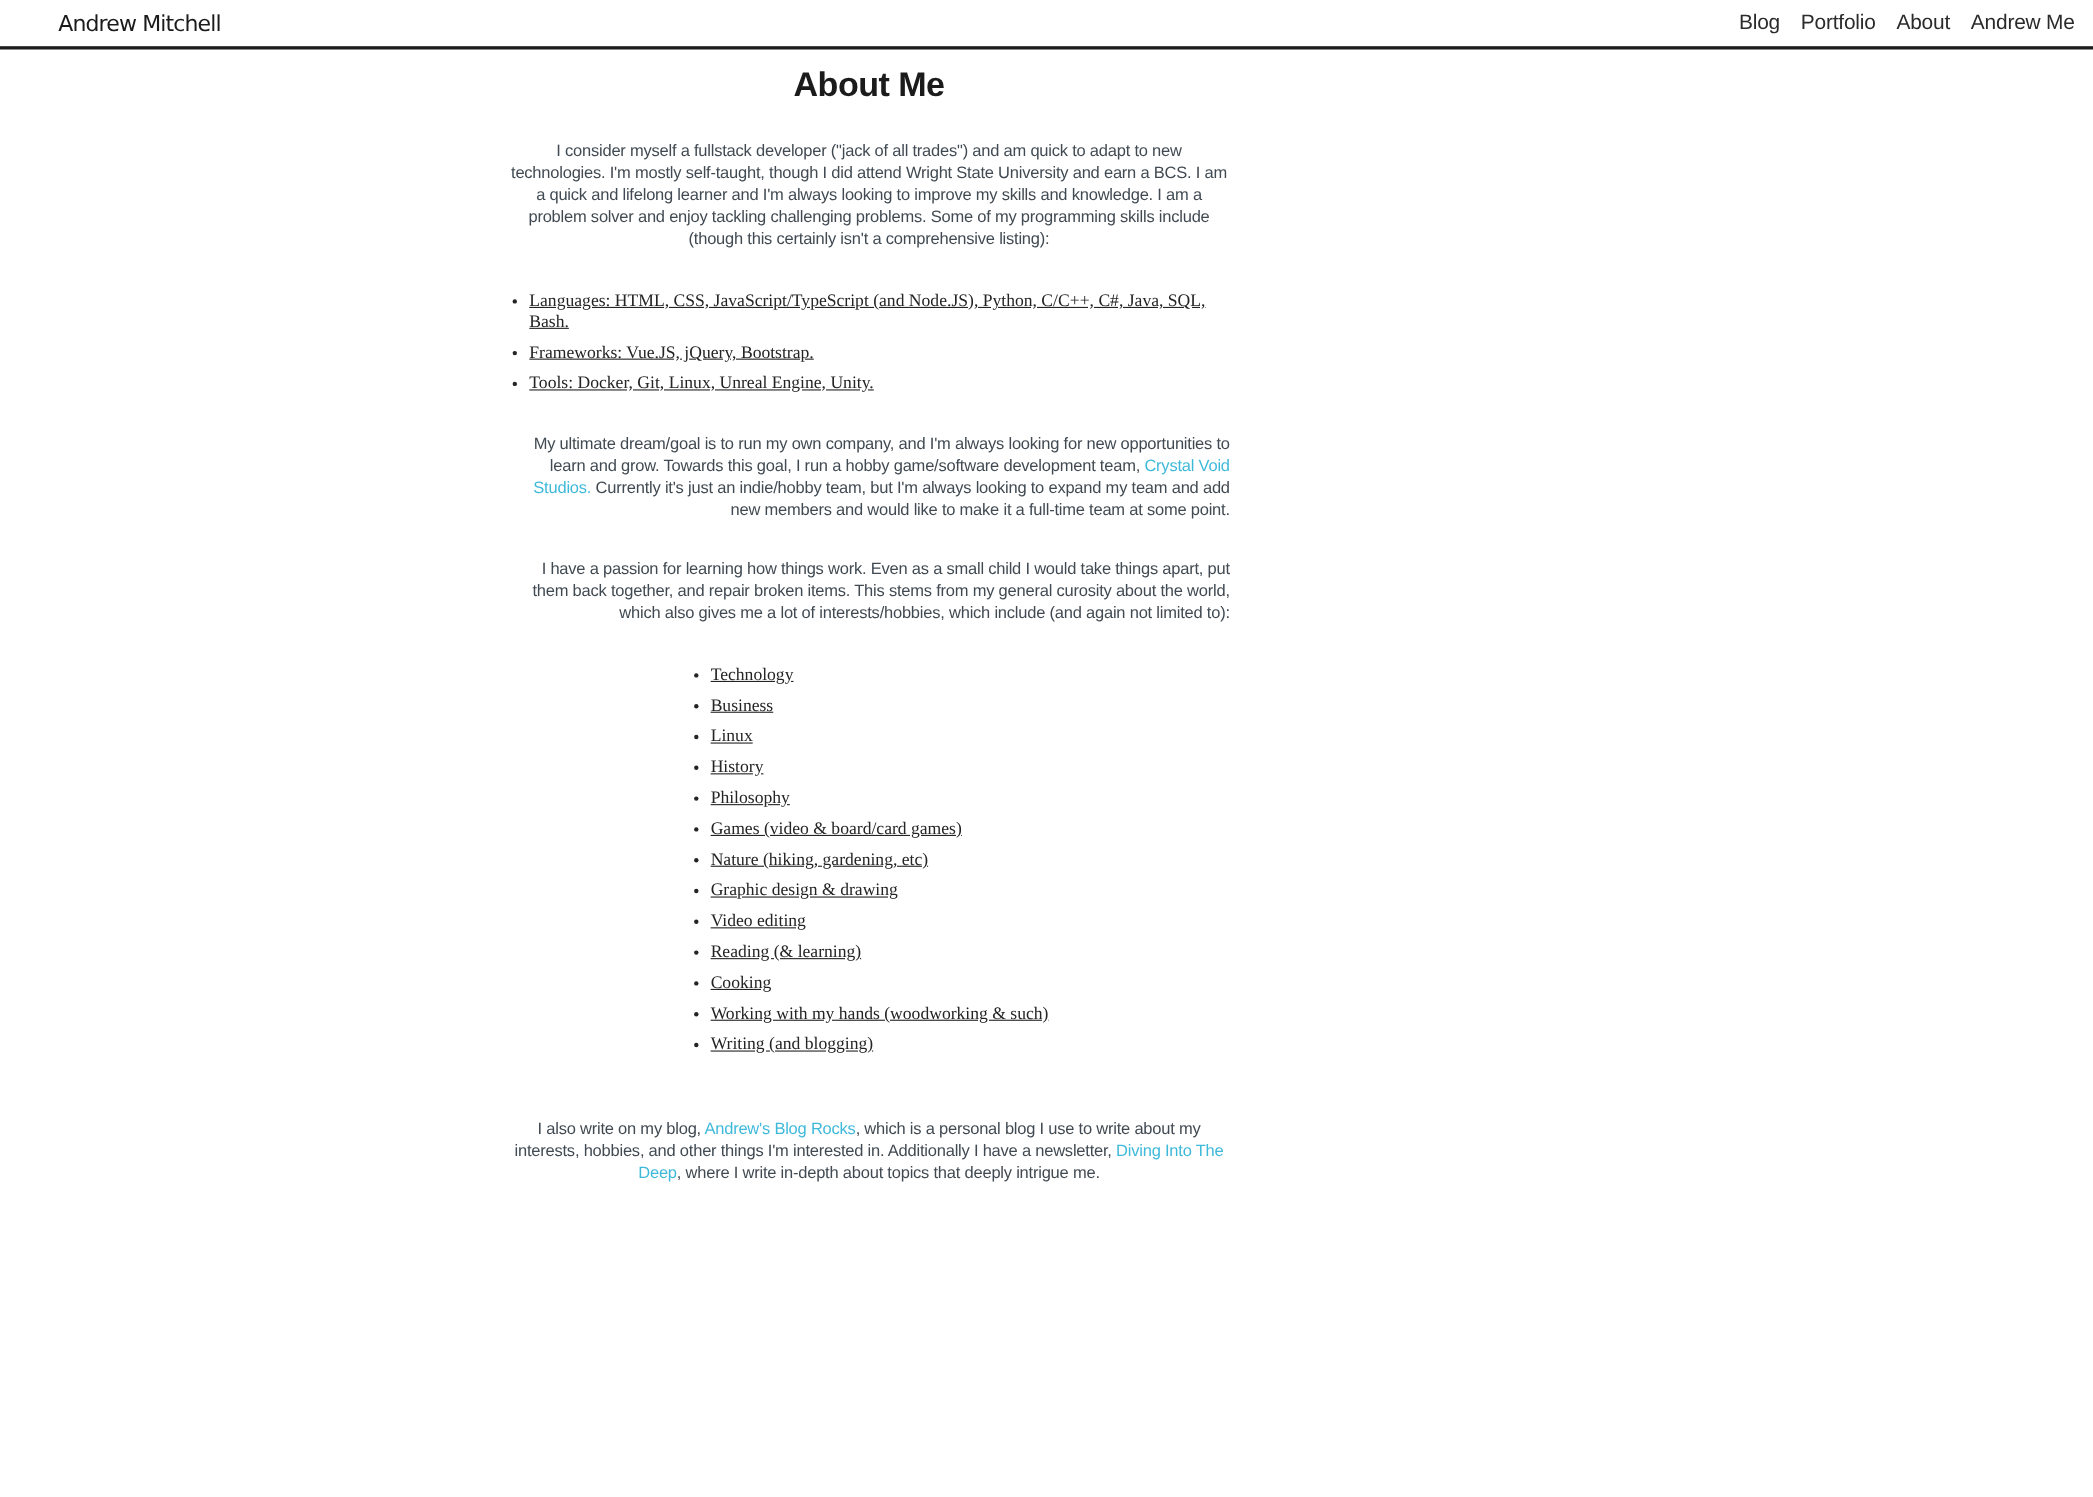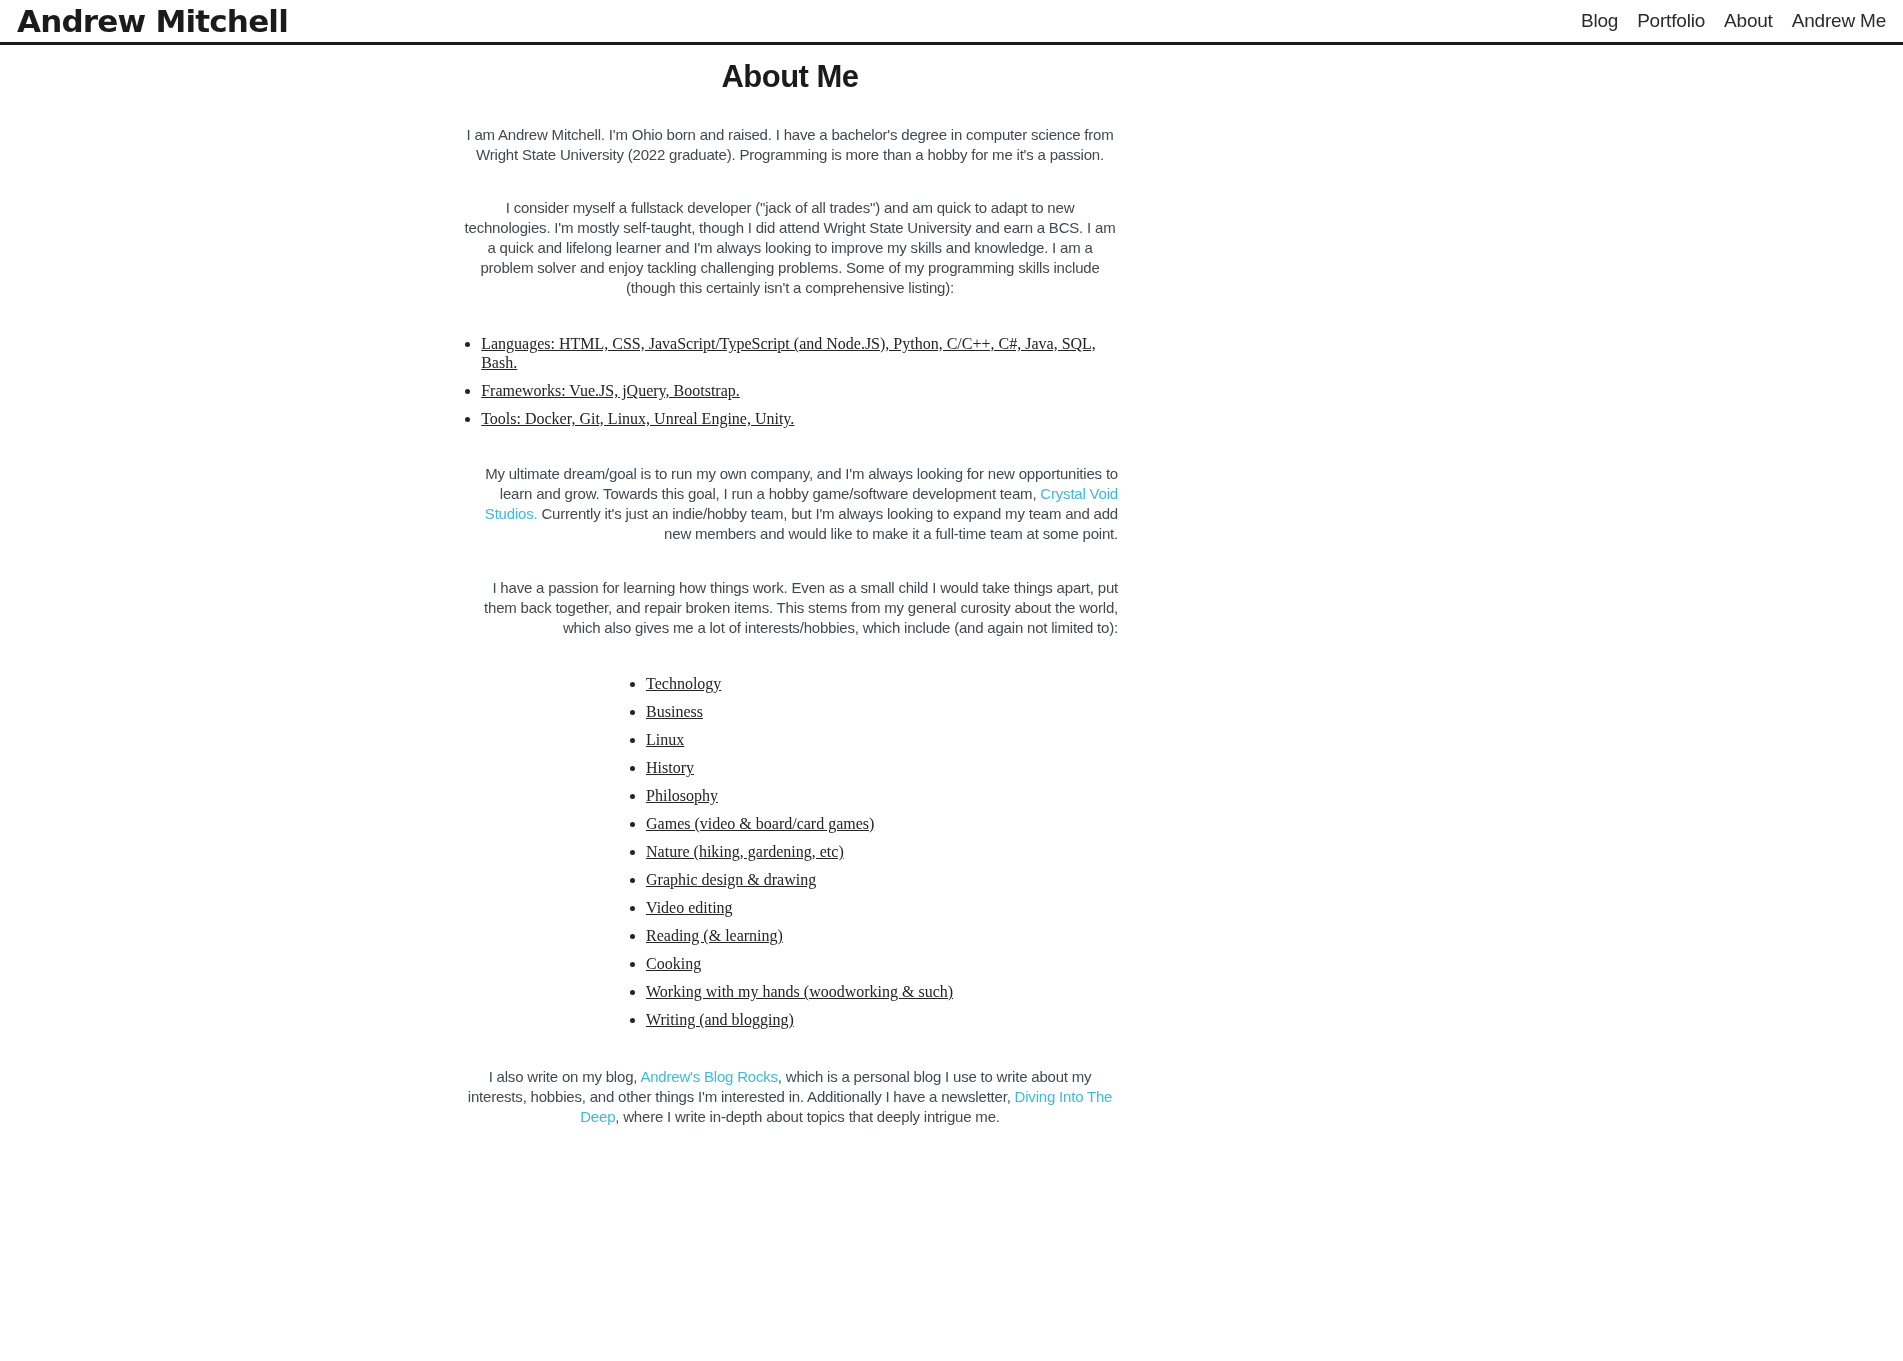--- a/index.html
+++ b/index.html
@@ -24,27 +24,28 @@
     height:45px;
     display:flex;
     align-items:center;
     justify-content:space-between;
     padding:0 17px;
     border-bottom:3px solid var(--header_border);
     background:#ffffff;
   }
   .logo{
     font-family:"DejaVu Sans", sans-serif;
-    font-weight:bold;
-    font-size:31px;
+    font-weight:normal;
+    font-size:20px;
     letter-spacing:-0.8px;
     color:var(--heading);
     text-decoration:none;
     cursor:pointer;
     line-height:1;
+    margin-left:36px;
   }
   .main-nav ul{
     list-style:none;
     display:flex;
     margin:0;
     padding:0;
     gap:19px;
   }
   .main-nav a{
     font-size:19px;
@@ -70,21 +71,21 @@
   }
   .content p{
     font-size:15px;
     letter-spacing:-0.2px;
     line-height:20px;
     margin:33px 0;
     color:var(--text);
   }
   .content p.intro{margin-top:30px;}
   .content p.goal, .content p.interests-intro{margin:34px 0;text-align:right;}
-  .content p.outro{margin-top:38px;}
+  .content p.outro{margin-top:58px;}
   .content a.text-link{
     color:var(--link);
     text-decoration:none;
     cursor:pointer;
   }
   .content ul{
     width:fit-content;
     margin:36px auto;
     padding-left:1.2em;
     text-align:left;
@@ -120,21 +121,20 @@
         <li>
           <a>Andrew Me</a>
         </li>
       </ul>
   </nav>
 </header>
 
 <main class="content">
   <h1 class="page-title">About Me</h1>
 
-  <p class="intro">I am Andrew Mitchell. I'm Ohio born and raised. I have a bachelor's degree in computer science from Wright State University (2022 graduate). Programming is more than a hobby for me it's a passion.</p>
 
   <p class="skills-intro">I consider myself a fullstack developer ("jack of all trades") and am quick to adapt to new technologies. I'm mostly self-taught, though I did attend Wright State University and earn a BCS. I am a quick and lifelong learner and I'm always looking to improve my skills and knowledge. I am a problem solver and enjoy tackling challenging problems. Some of my programming skills include (though this certainly isn't a comprehensive listing):</p>
 
   <ul>
 
       <li>Languages: HTML, CSS, JavaScript/TypeScript (and Node.JS), Python, C/C++, C#, Java, SQL, Bash.</li>
 
       <li>Frameworks: Vue.JS, jQuery, Bootstrap.</li>
 
       <li>Tools: Docker, Git, Linux, Unreal Engine, Unity.</li>

